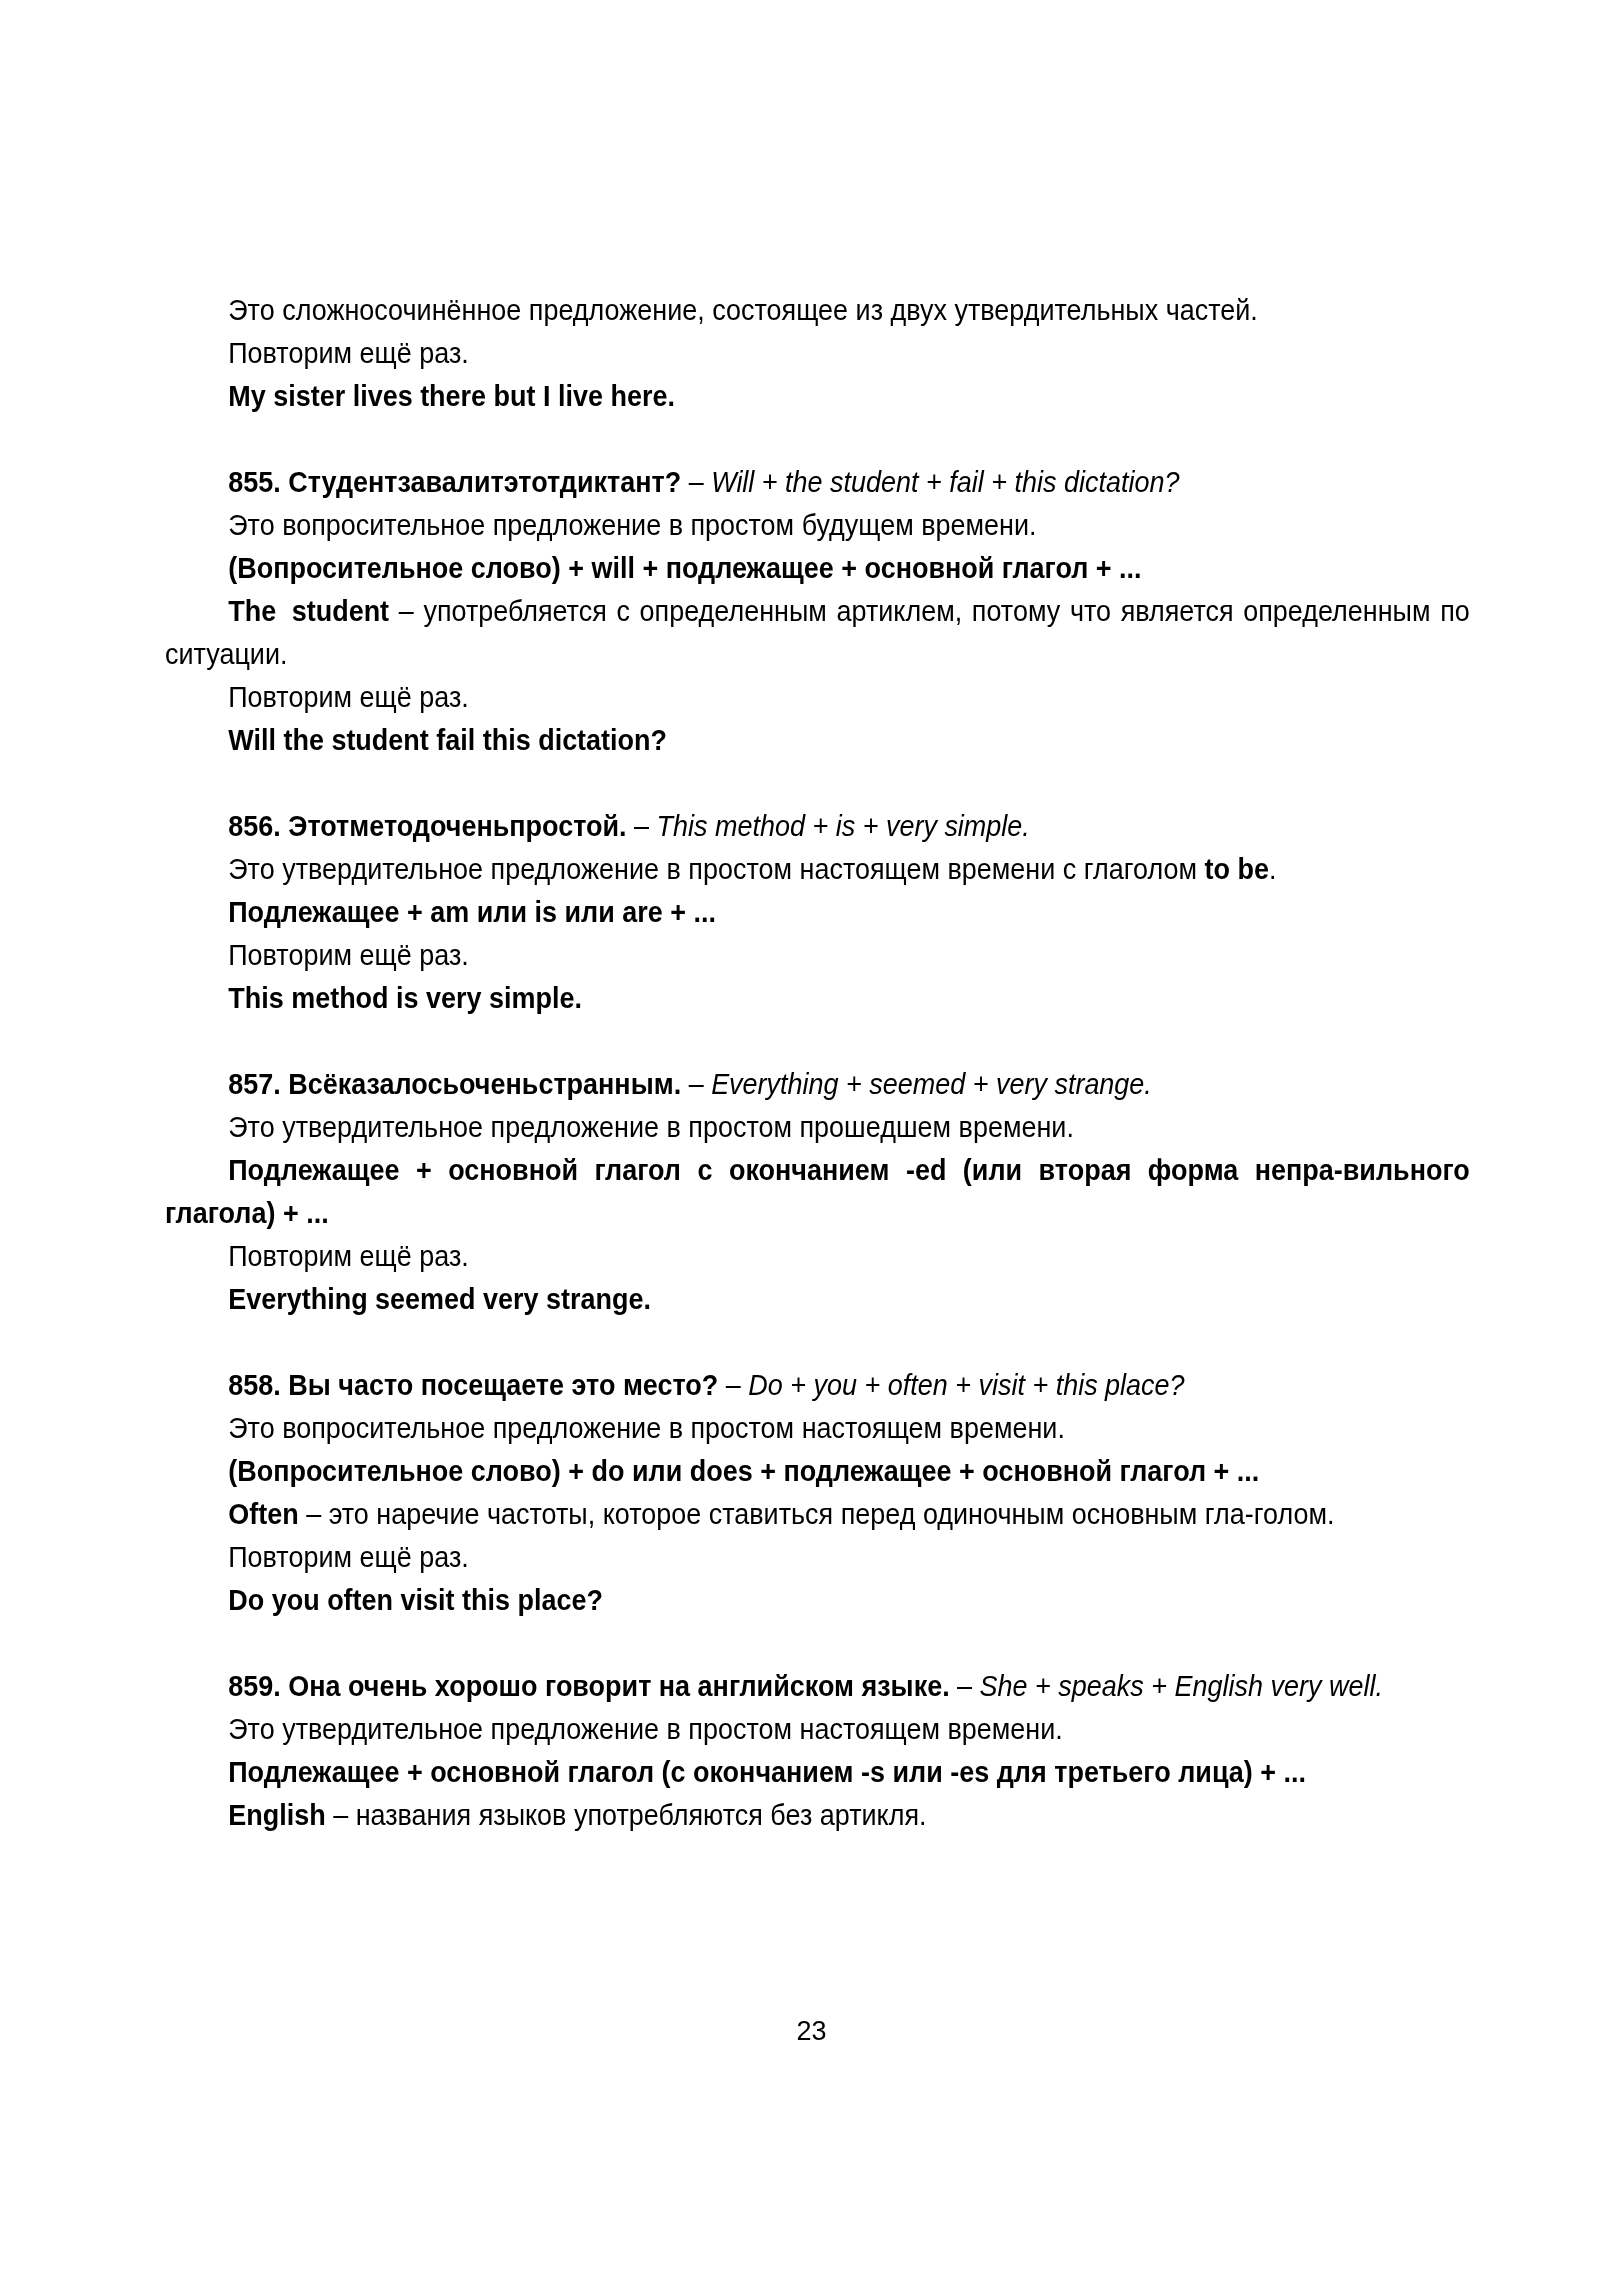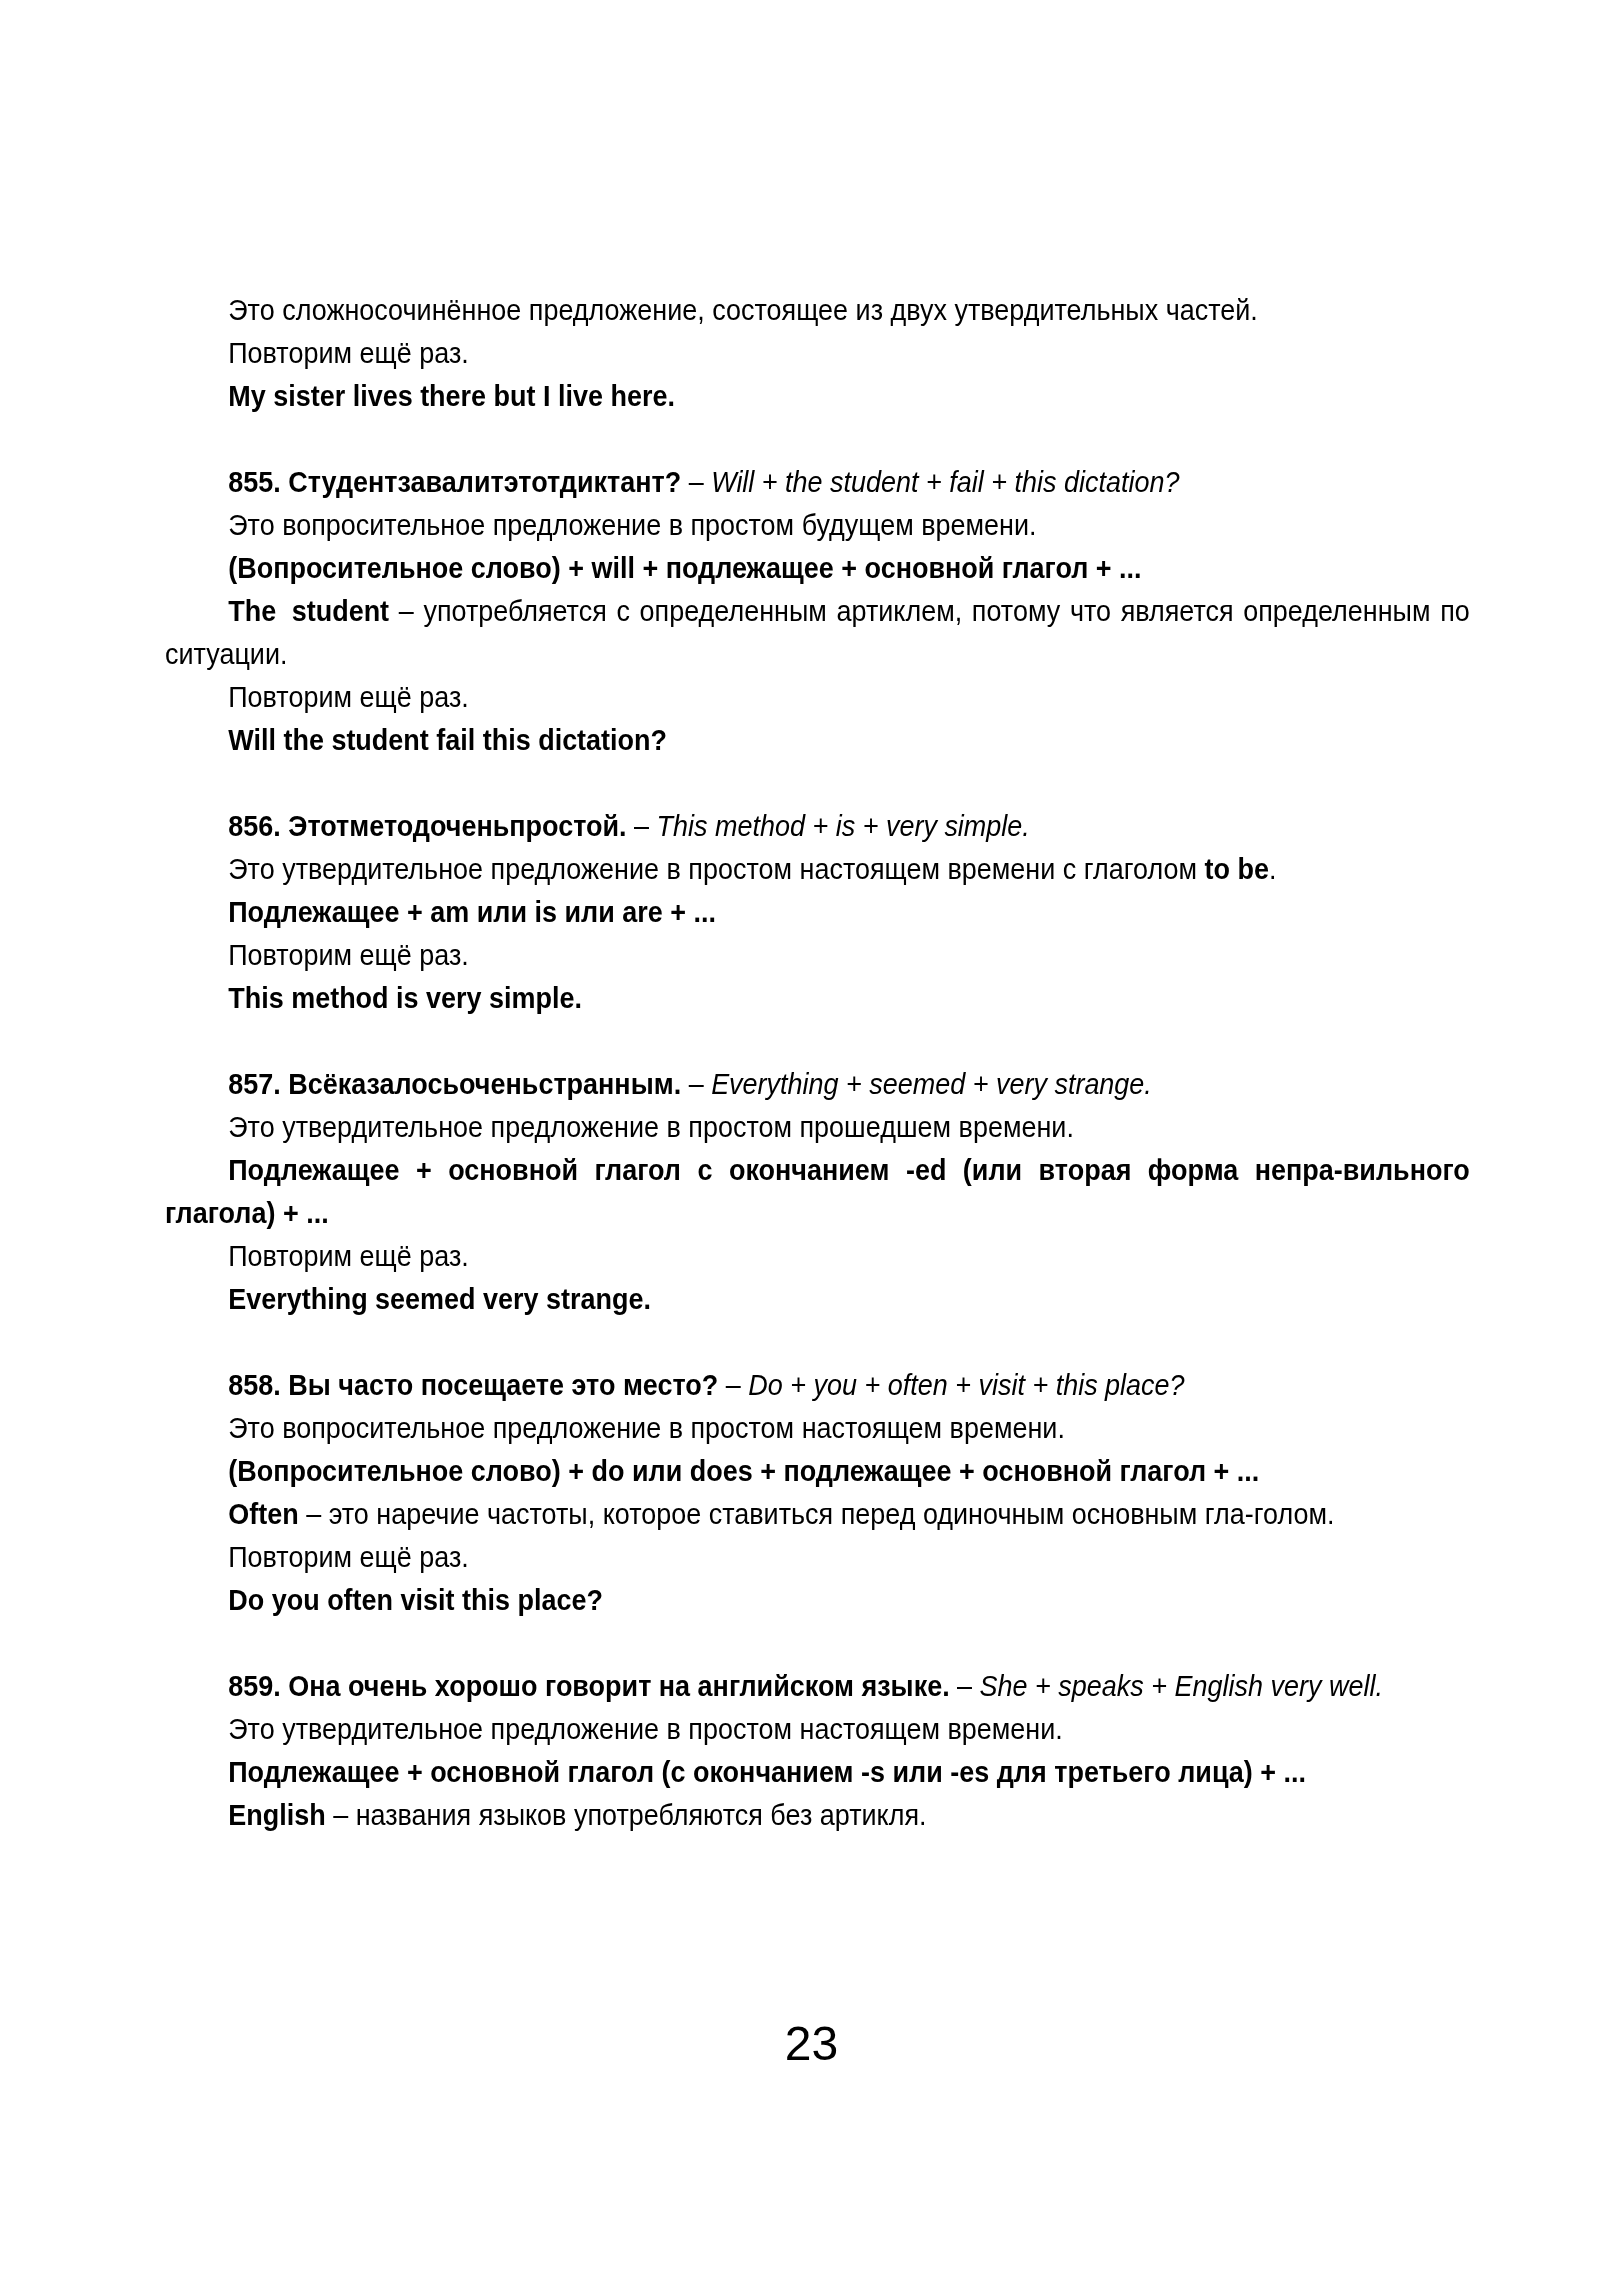--- a/index.html
+++ b/index.html
@@ -20,21 +20,21 @@
   p { margin: 0; text-indent: 68px; text-align: justify; }
   .gap { height: 43px; }
   .b { font-weight: bold; }
   .i { font-style: italic; }
   .pagenum {
     position: absolute;
     left: 0; width: 1623px;
     top: 2016px;
     text-align: center;
     font-family: "Liberation Sans", sans-serif;
-    font-size: 48px;
+    font-size: 27px;
     color: #000;
   }
 </style>
 </head>
 <body>
 
 <div class="page">
 
   <p>Это сложносочинённое предложение, состоящее из двух утвердительных частей.</p>
   <p>Повторим ещё раз.</p>

